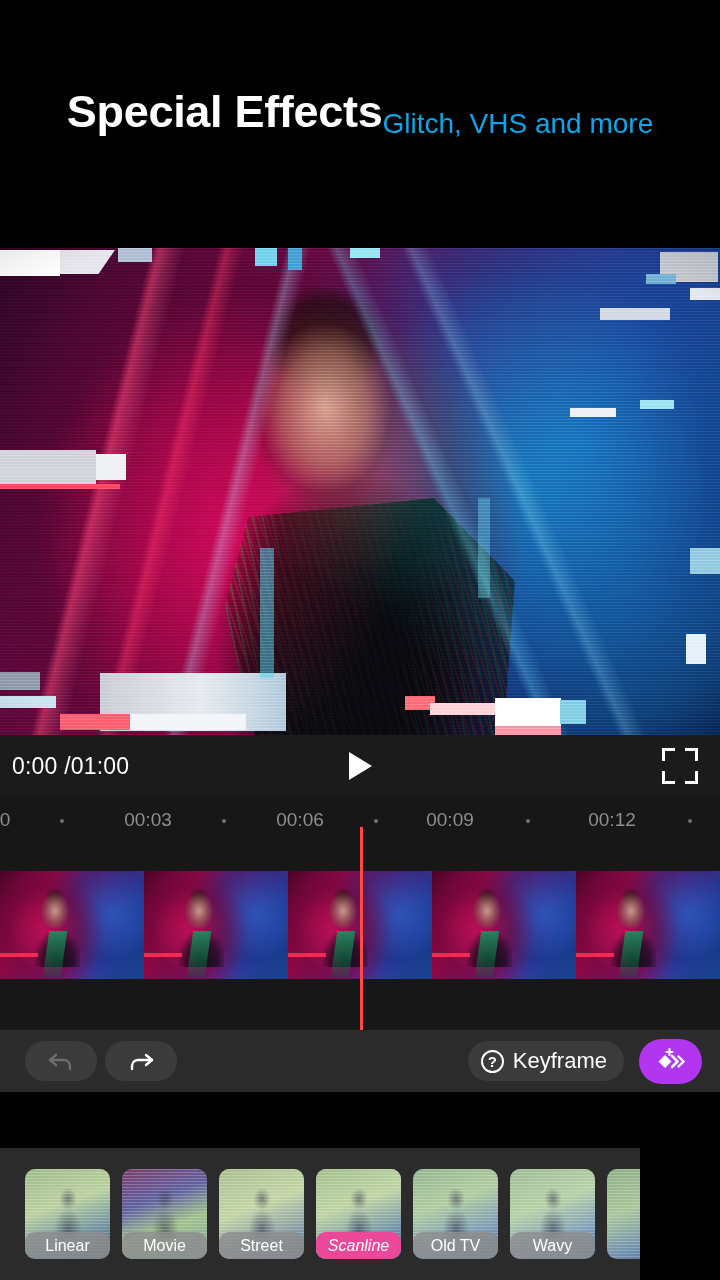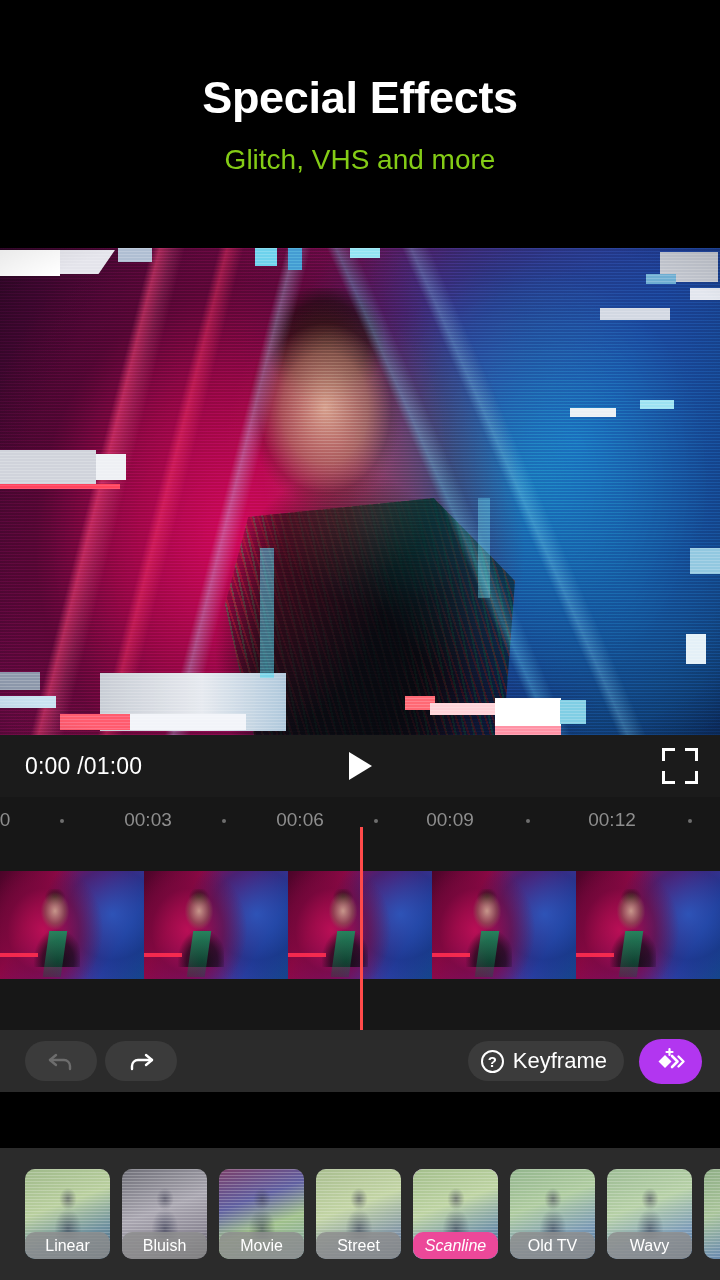--- a/index.html
+++ b/index.html
@@ -8,29 +8,29 @@
     background:#000;
     font-family:"Liberation Sans", sans-serif;
     overflow:hidden;
   }
   .screen { position:relative; width:720px; height:1280px; background:#000; }
 
   
   .header {
     position:absolute; left:0; top:0; width:720px; height:248px;
     background:#000;
-    display:flex; flex-direction:column; align-items:center; justify-content:center;
+    display:flex; align-items:center; justify-content:center;
   }
   .header-title {
     font-size:45px; font-weight:bold; color:#fff;
     letter-spacing:-0.3px; line-height:1;
     margin-bottom:26px;
   }
   .header-subtitle {
-    font-size:28px; font-weight:400; color:#84cc16; line-height:1;
+    font-size:28px; font-weight:400; color:#0ea5e9; line-height:1;
   }
 
   
   .preview {
     position:absolute; left:0; top:248px; width:720px; height:487px;
     overflow:hidden; background:#120010;
   }
   .pv-layer { position:absolute; inset:0; }
 
   .pv-base {
@@ -89,21 +89,21 @@
   .pv-vign {
     background:radial-gradient(ellipse 130% 110% at 50% 50%, rgba(0,0,0,0) 52%, rgba(0,0,0,.55) 100%);
   }
 
   
   .ctrlbar {
     position:absolute; left:0; top:735px; width:720px; height:62px;
     background:#1b1b1b;
   }
   .time-text {
-    position:absolute; left:25px; top:50%; transform:translateY(-50%);
+    position:absolute; left:12px; top:50%; transform:translateY(-50%);
     font-size:23px; color:#fff; letter-spacing:.2px; white-space:pre;
   }
   .play-btn {
     position:absolute; left:50%; top:50%; transform:translate(-50%,-50%);
     width:46px; height:46px; display:flex; align-items:center; justify-content:center;
   }
   .play-tri {
     width:0; height:0; border-left:23px solid #fff;
     border-top:14px solid transparent; border-bottom:14px solid transparent;
   }
@@ -202,21 +202,21 @@
     align-items:center; justify-content:center;
   }
   .tab.active { color:#c57ff0; }
   .tab.active::after {
     content:""; position:absolute; bottom:6px; left:50%; transform:translateX(-50%);
     width:60px; height:3px; background:#b46ae8; border-radius:2px;
   }
 
   
   .fxrow {
-    position:absolute; left:0; top:1148px; width:720px; height:132px;
+    position:absolute; left:0; top:1148px; width:640px; height:132px;
     background:#2b2b2b; display:flex; align-items:center; gap:12px;
     padding-left:25px; overflow:hidden;
   }
   .fx {
     position:relative; flex:0 0 85px; width:85px; height:90px;
     border-radius:10px; overflow:hidden; background:#555;
   }
   .fx.sel { outline:3px solid #d9a2f8; outline-offset:-3px; }
   .fx-img { position:absolute; inset:0; }
   .fx-name {
@@ -379,27 +379,20 @@
 
   <div class="fxrow" id="fxrow">
       <div class="fx">
         <div class="fx-img" style="background: linear-gradient(160deg, rgb(159, 185, 138) 0%, rgb(185, 207, 158) 40%, rgb(109, 143, 158) 72%, rgb(63, 95, 120) 100%);">
           <div style="position: absolute; left: 26px; top: 16px; width: 34px; height: 54px; background: radial-gradient(11px 14px at 17px 14px, rgba(60, 60, 80, 0.6) 0%, rgba(0, 0, 0, 0) 80%), radial-gradient(16px 24px at 17px 44px, rgba(40, 44, 70, 0.55) 0%, rgba(0, 0, 0, 0) 85%);"></div>
         </div>
         <div class="fx-scanlines"></div>
         <div class="fx-name">Linear</div>
       </div>
       <div class="fx">
-        <div class="fx-img" style="background: linear-gradient(160deg, rgb(111, 111, 120) 0%, rgb(169, 166, 176) 45%, rgb(139, 135, 148) 75%, rgb(74, 71, 82) 100%);">
-          <div style="position: absolute; left: 26px; top: 16px; width: 34px; height: 54px; background: radial-gradient(11px 14px at 17px 14px, rgba(60, 60, 80, 0.6) 0%, rgba(0, 0, 0, 0) 80%), radial-gradient(16px 24px at 17px 44px, rgba(40, 44, 70, 0.55) 0%, rgba(0, 0, 0, 0) 85%);"></div>
-        </div>
-        <div class="fx-scanlines"></div>
-        <div class="fx-name">Bluish</div>
-      </div>
-      <div class="fx">
         <div class="fx-img" style="background: linear-gradient(160deg, rgb(122, 63, 106) 0%, rgb(95, 95, 160) 35%, rgb(159, 192, 138) 62%, rgb(127, 160, 168) 100%);">
           <div style="position: absolute; left: 26px; top: 16px; width: 34px; height: 54px; background: radial-gradient(11px 14px at 17px 14px, rgba(60, 60, 80, 0.6) 0%, rgba(0, 0, 0, 0) 80%), radial-gradient(16px 24px at 17px 44px, rgba(40, 44, 70, 0.55) 0%, rgba(0, 0, 0, 0) 85%);"></div>
         </div>
         <div class="fx-scanlines"></div>
         <div class="fx-name">Movie</div>
       </div>
       <div class="fx">
         <div class="fx-img" style="background: linear-gradient(160deg, rgb(168, 189, 143) 0%, rgb(194, 212, 164) 42%, rgb(127, 147, 166) 78%, rgb(85, 113, 140) 100%);">
           <div style="position: absolute; left: 26px; top: 16px; width: 34px; height: 54px; background: radial-gradient(11px 14px at 17px 14px, rgba(60, 60, 80, 0.6) 0%, rgba(0, 0, 0, 0) 80%), radial-gradient(16px 24px at 17px 44px, rgba(40, 44, 70, 0.55) 0%, rgba(0, 0, 0, 0) 85%);"></div>
         </div>

